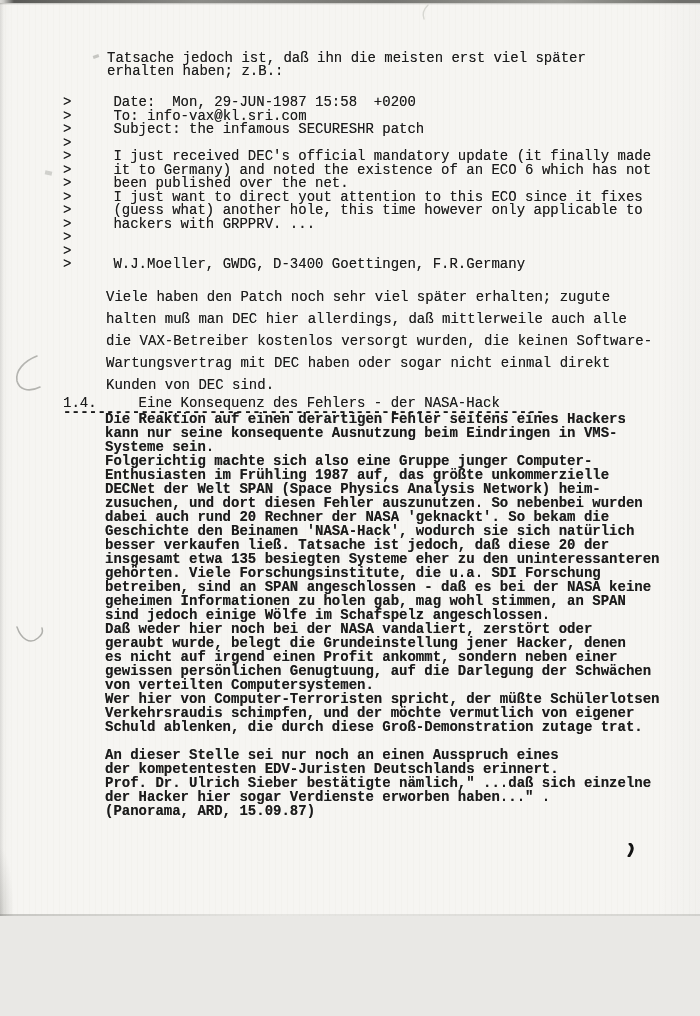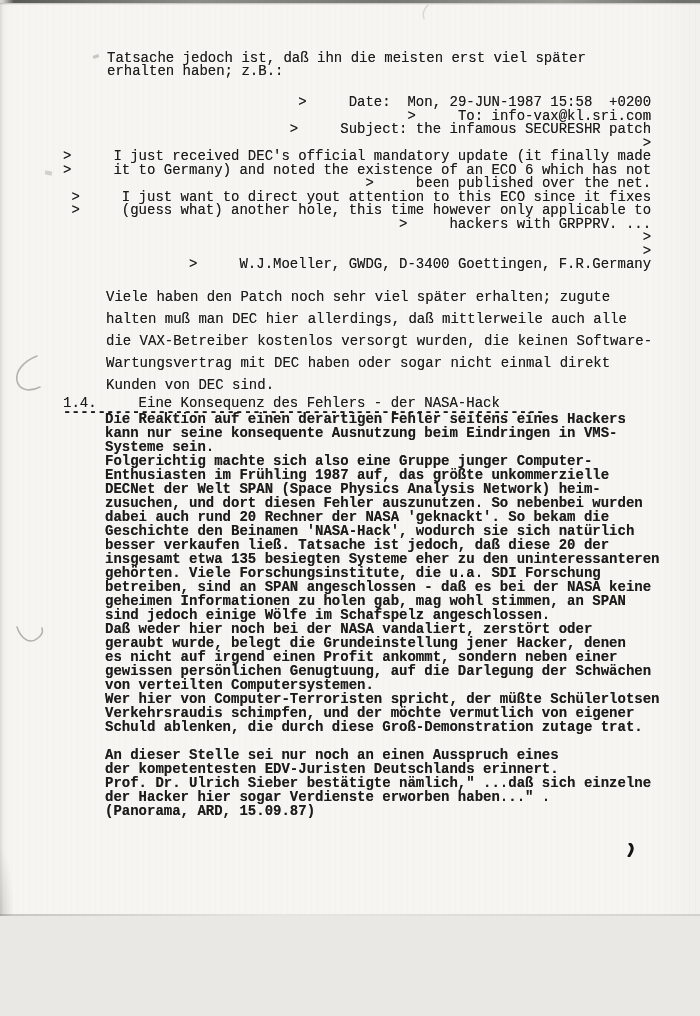--- a/index.html
+++ b/index.html
@@ -35,21 +35,21 @@
   }
   .blk{
     position:absolute;margin:0;
     font-family:"Liberation Mono", monospace;
     font-size:14px;
     white-space:pre;
     color:#1b1b1b;
     text-shadow:0 0 0.5px rgba(20,20,20,0.55);
   }
   .intro{left:107px;top:52px;line-height:13.4px;}
-  .quote{left:63px;top:96px;line-height:13.5px;text-align:right;}
+  .quote{left:63px;top:96px;line-height:13.5px;}
   .viele{left:106px;top:286px;line-height:22px;}
   .heading-line{left:63px;top:396px;line-height:14px;font-weight:normal;}
   .heading-underline{left:63px;top:405px;line-height:14px;font-weight:bold;letter-spacing:0.2px;}
   .body-block{left:105px;top:412px;line-height:14px;font-weight:bold;}
   .mark{position:absolute;}
   .speck{position:absolute;}
 </style>
 </head>
 <body>
 

